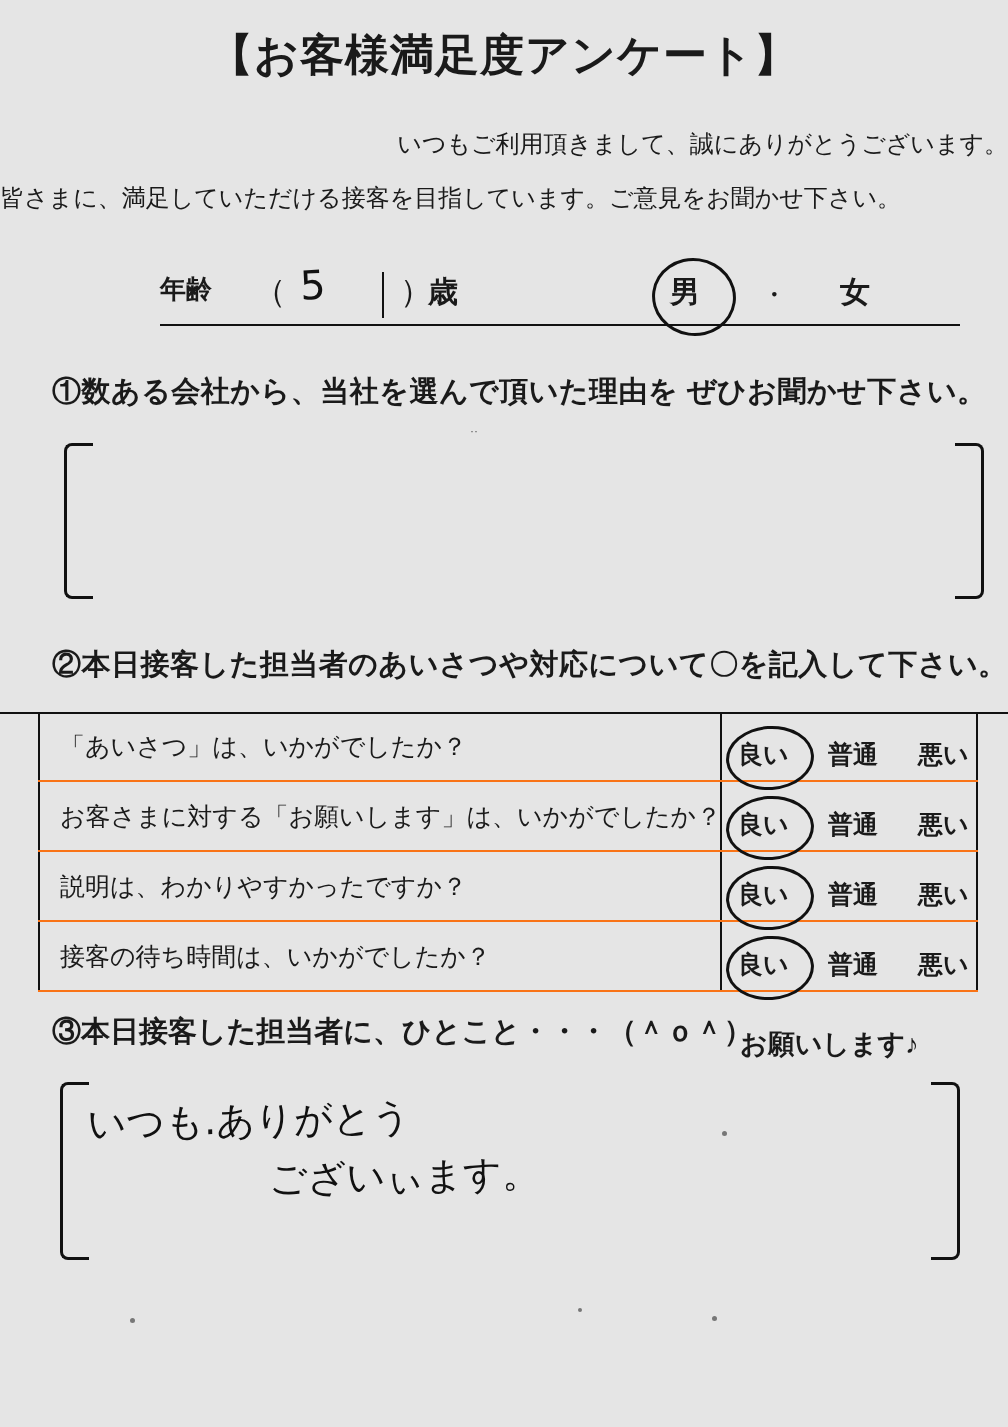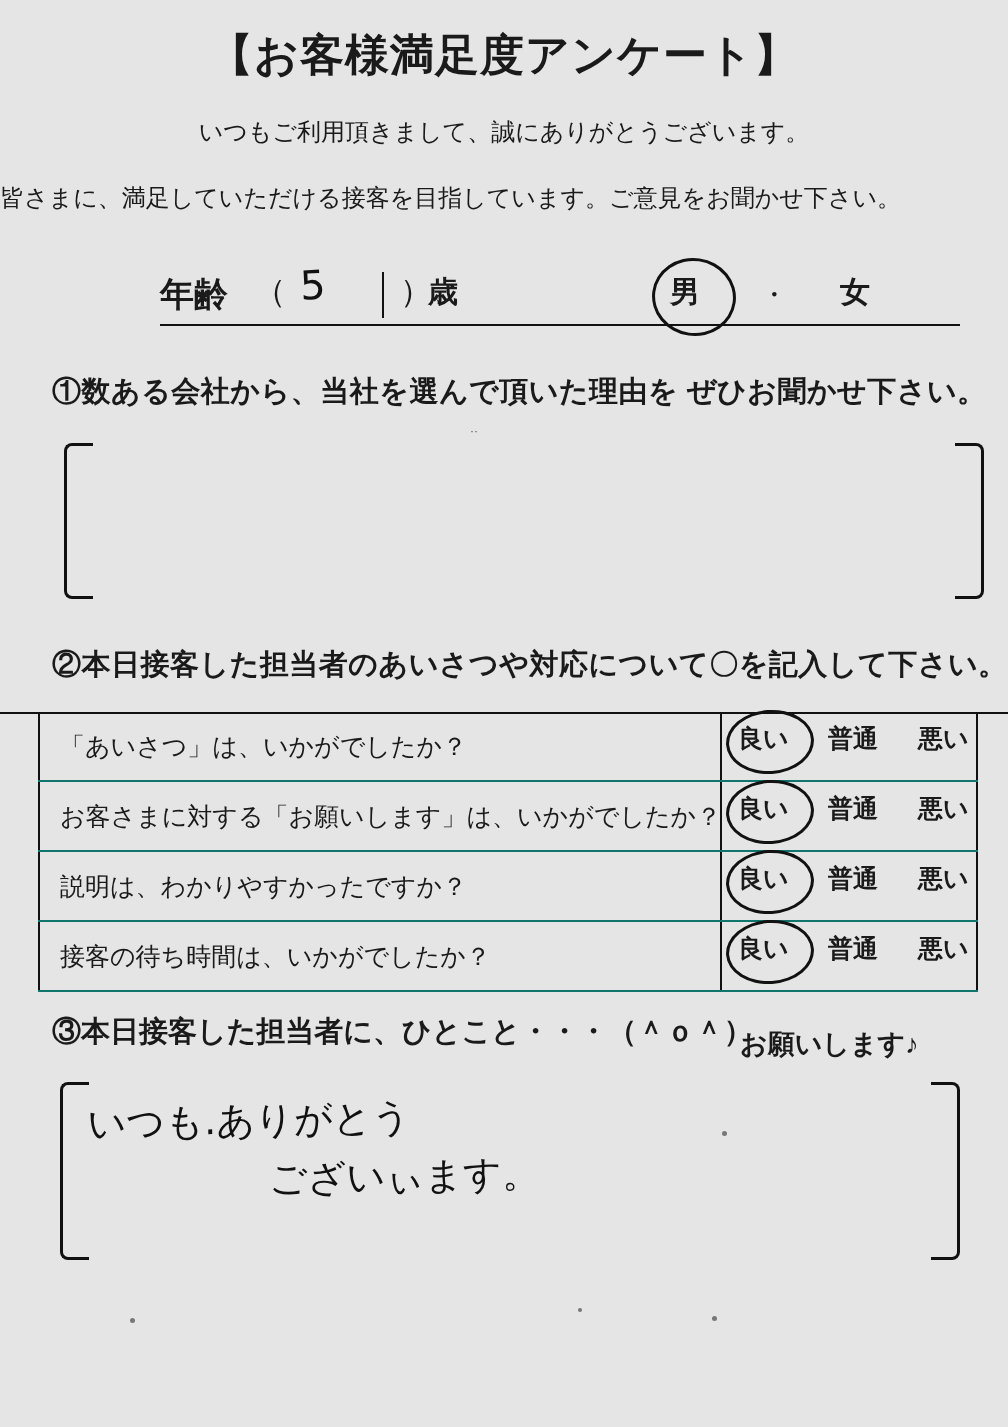--- a/index.html
+++ b/index.html
@@ -30,24 +30,24 @@
     width: 100%;
     text-align: center;
     font-size: 44px;
     font-weight: bold;
     letter-spacing: 1px;
   }
 
   
   .intro1 {
     position: absolute;
-    top: 116px;
+    top: 128px;
     left: 0;
     width: 100%;
-    text-align: center;
+    text-align: right;
     font-size: 24px;
   }
   .intro2 {
     position: absolute;
     top: 182px;
     left: 0;
     width: 100%;
     font-size: 24px;
   }
 
@@ -56,21 +56,21 @@
     position: absolute;
     top: 270px;
     left: 160px;
     width: 800px;
     height: 62px;
   }
   .agerow .lbl {
     position: absolute;
     left: 0;
     top: 2px;
-    font-size: 34px;
+    font-size: 26px;
     font-weight: bold;
   }
   .agerow .paren-l {
     position: absolute;
     left: 94px;
     top: 0px;
     font-size: 32px;
   }
   .agerow .handwrite-age {
     position: absolute;
@@ -188,40 +188,40 @@
   .tbl {
     position: absolute;
     top: 712px;
     left: 38px;
     width: 940px;
     border-collapse: collapse;
   }
   .tbl .rowline {
     position: relative;
     height: 68px;
-    border-bottom: 2px solid #0f766e;
+    border-bottom: 2px solid #f97316;
   }
   .tbl .topline {
     position: absolute;
     top: 0; left: -38px;
     width: 1008px;
     height: 2px;
     background: #111;
   }
   .rowq {
     position: absolute;
     left: 22px;
     top: 18px;
     font-size: 25px;
     letter-spacing: 0px;
   }
   .optwrap {
     position: absolute;
     left: 686px;
-    top: 4px;
+    top: 20px;
     width: 250px;
     height: 44px;
   }
   .opt {
     position: absolute;
     font-size: 25px;
     font-weight: bold;
     top: 6px;
   }
   .opt.good   { left: 14px; }

